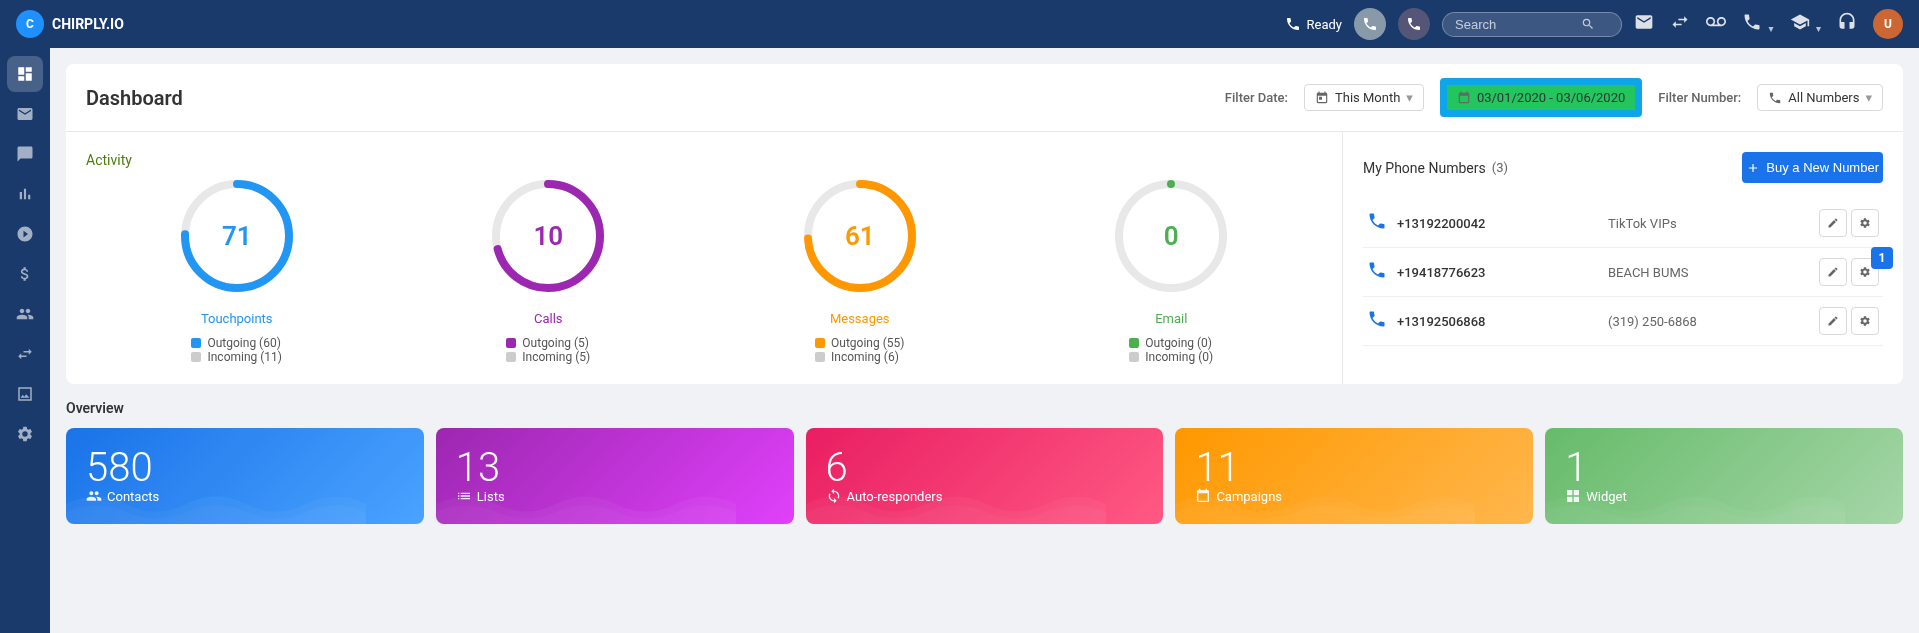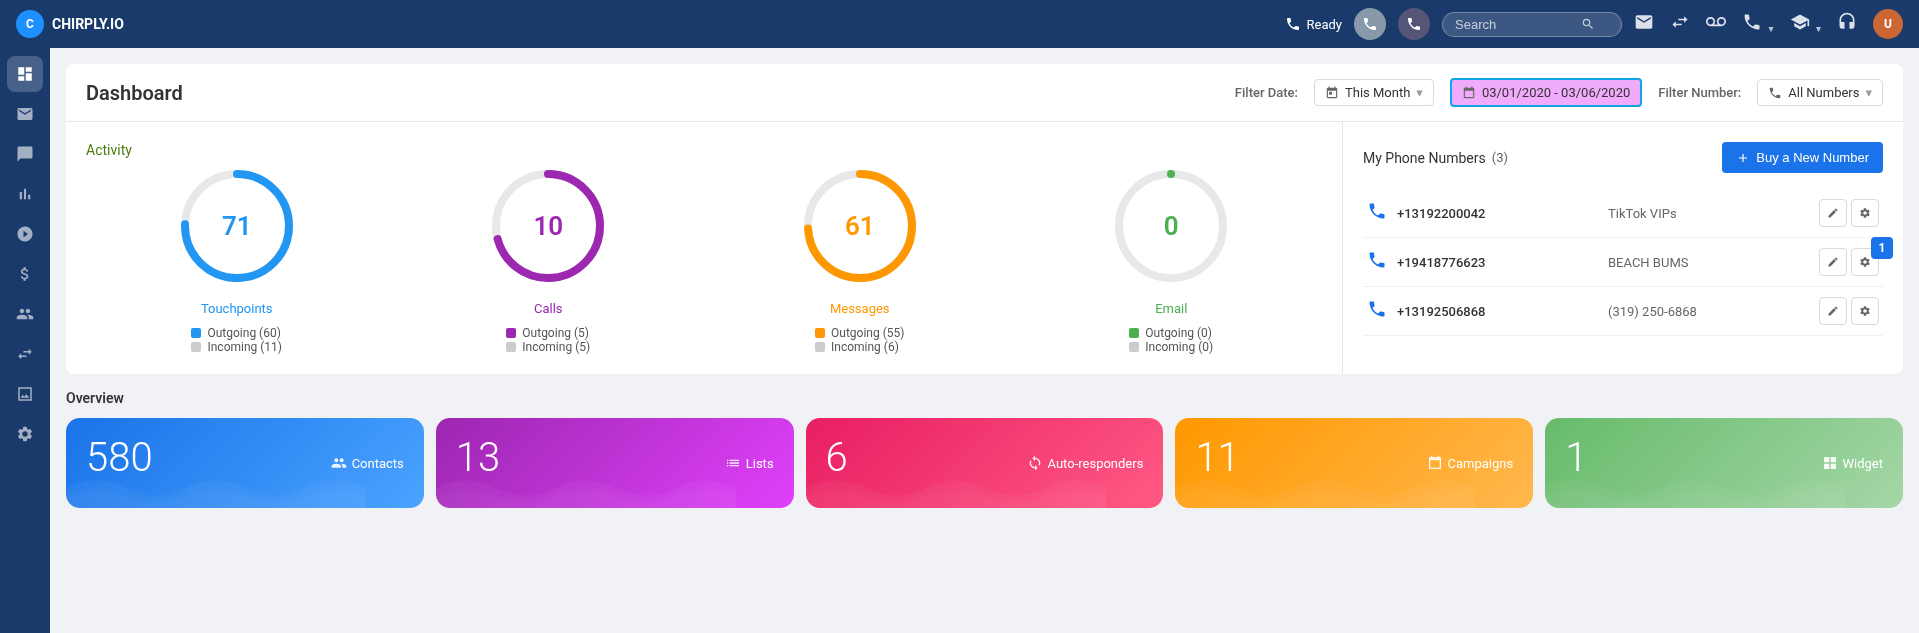--- a/index.html
+++ b/index.html
@@ -140,22 +140,22 @@
     }
     .filter-select {
       display: flex; align-items: center; gap: 6px;
       border: 1px solid #d9d9d9; border-radius: 4px;
       padding: 5px 10px; background: white; cursor: pointer;
       font-size: 13px; color: #333;
     }
     .filter-select svg { color: #999; width: 14px; height: 14px; }
     .date-range {
       display: flex; align-items: center; gap: 6px;
-      border: 2px solid #0ea5e9; border-radius: 4px;
-      padding: 5px 10px; background: #f0abfc; cursor: pointer;
+      border: 7px solid #0ea5e9; border-radius: 4px;
+      padding: 5px 10px; background: #22c55e; cursor: pointer;
       font-size: 13px; color: #333;
     }
 
     
     .two-col {
       display: flex;
       gap: 0;
       background: white;
       border-radius: 0 0 8px 8px;
     }
@@ -213,21 +213,21 @@
       margin-bottom: 16px;
     }
     .phone-title {
       font-size: 14px; font-weight: 400; color: #333;
     }
     .buy-btn {
       background: #1a73e8;
       color: white;
       border: none;
       border-radius: 4px;
-      padding: 8px 14px;
+      padding: 8px 4px;
       font-size: 13px;
       cursor: pointer;
       display: flex; align-items: center; gap: 6px;
     }
     .phone-row {
       display: flex; align-items: center;
       padding: 10px 4px;
       border-bottom: 1px solid #f0f0f0;
       gap: 10px;
     }
@@ -248,27 +248,27 @@
       margin-top: 16px;
     }
     .overview-title {
       font-size: 14px; font-weight: 600; color: #333; margin-bottom: 12px;
     }
     .overview-cards {
       display: flex; gap: 12px;
     }
     .overview-card {
       flex: 1;
-      border-radius: 14px;
+      border-radius: 8px;
       padding: 20px;
       color: white;
       position: relative;
       overflow: hidden;
       min-height: 90px;
-      display: flex; flex-direction: row;
+      display: flex; flex-direction: column;
       justify-content: space-between;
     }
     .card-number {
       font-size: 40px; font-weight: 300; line-height: 1;
     }
     .card-label {
       font-size: 13px; display: flex; align-items: center; gap: 5px;
     }
     .card-wave {
       position: absolute;

